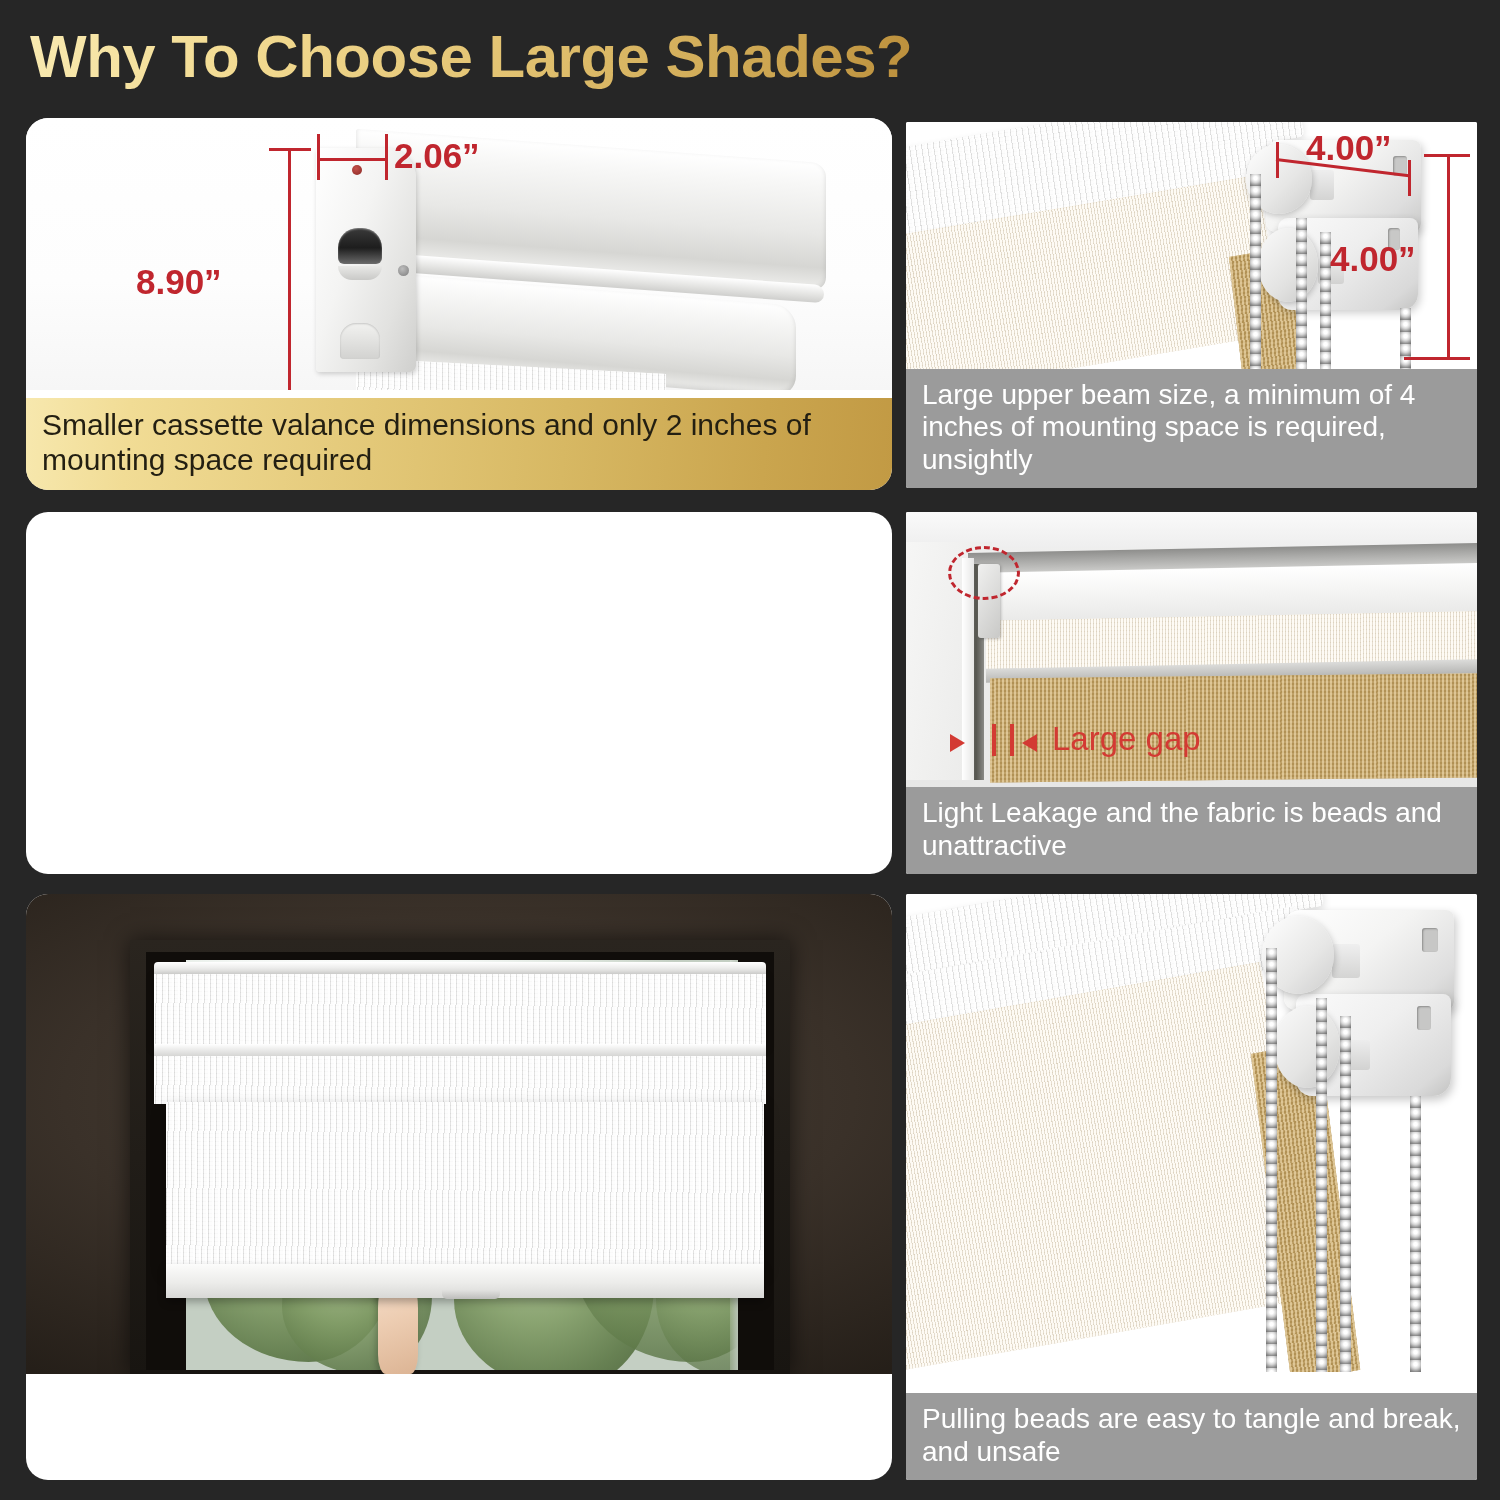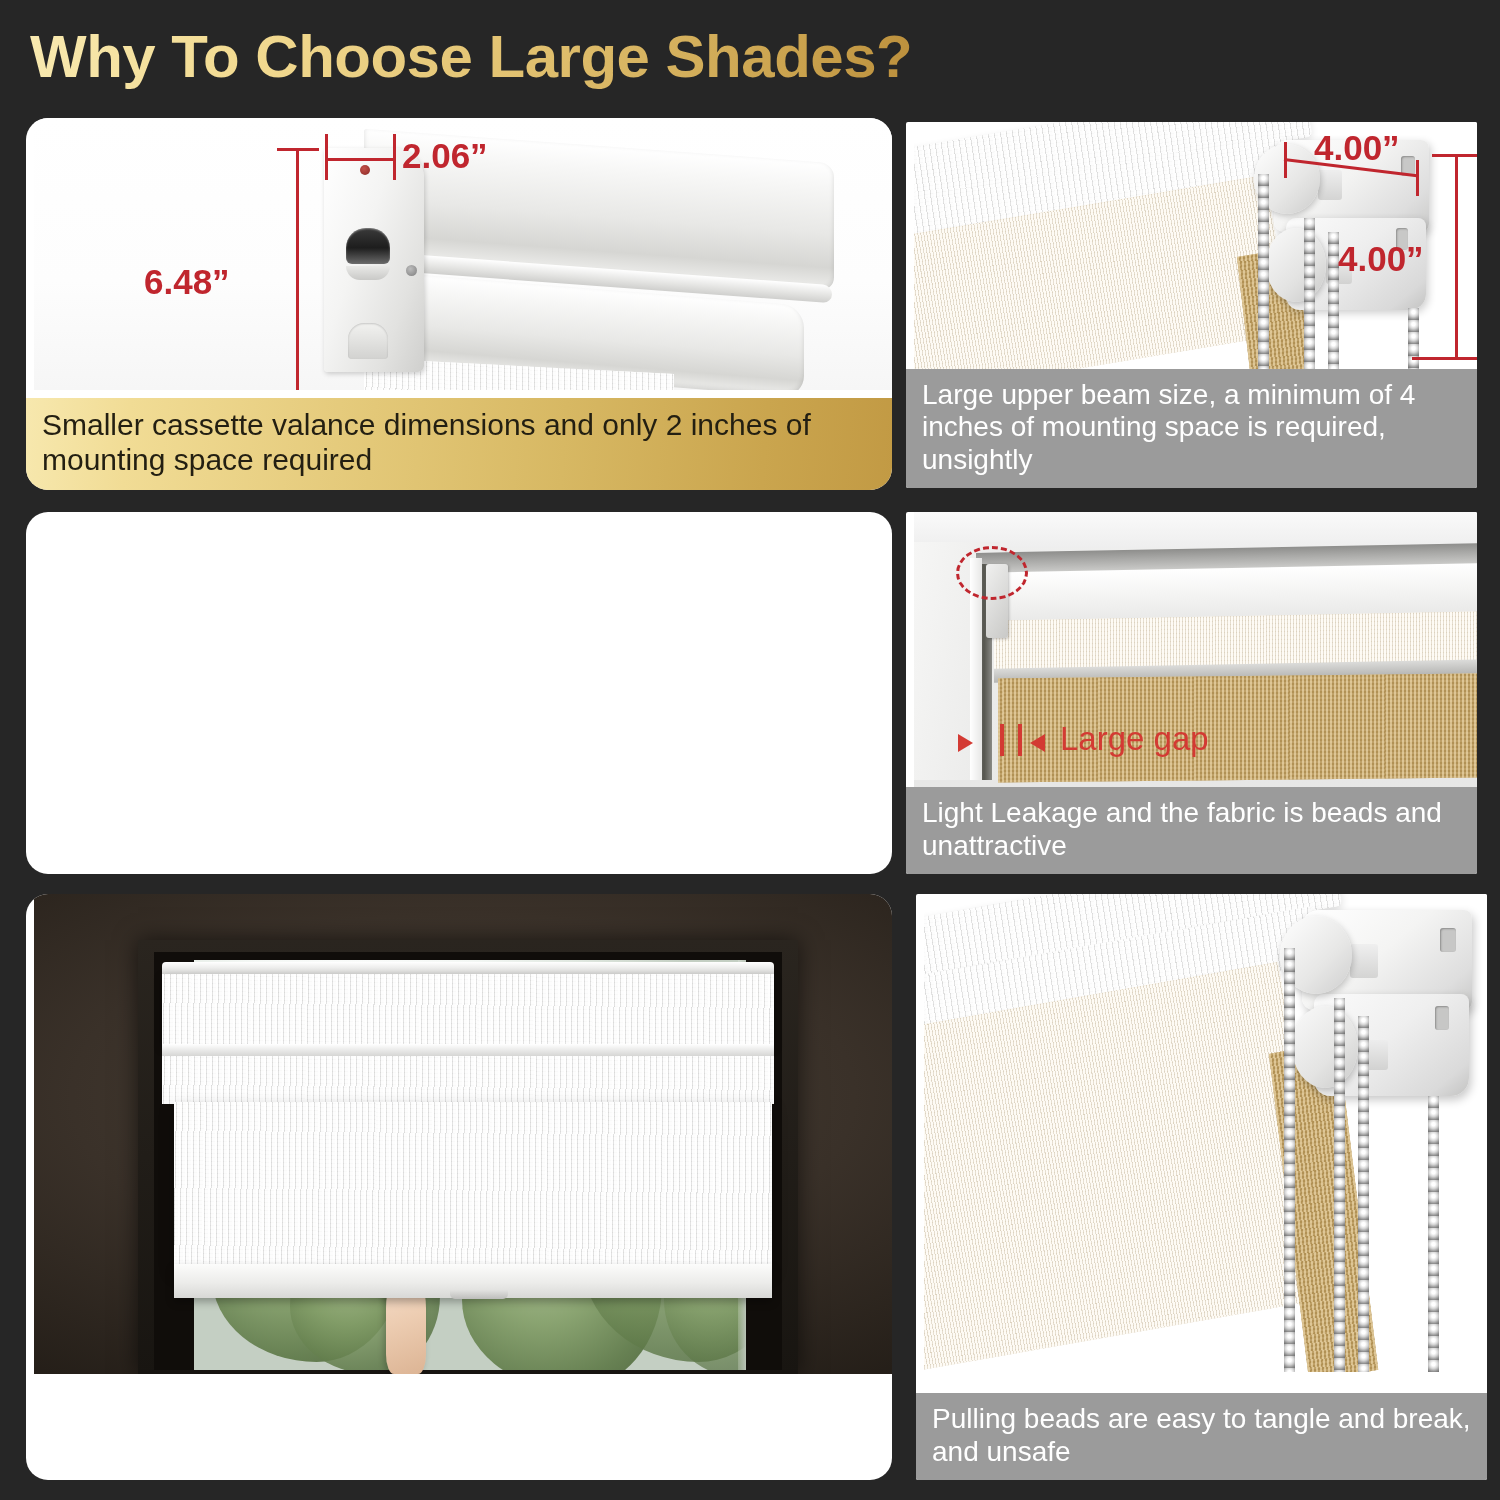--- a/index.html
+++ b/index.html
@@ -33,21 +33,21 @@
   .panel {
     position: absolute;
     overflow: hidden;
     background: #ffffff;
   }
   .panel.left  { border-radius: 22px; }
   .panel.right { border-radius: 2px; }
 
   .photo {
     position: absolute;
-    left: 8px; right: 0; top: 0;
+    left: 0; right: 0; top: 0;
     overflow: hidden;
     text-decoration: underline;
   }
 
   
   .caption {
     position: absolute;
     left: 0; right: 0; bottom: 0;
     padding: 10px 14px 12px 16px;
     font-weight: normal;
@@ -61,21 +61,21 @@
     background: #9b9b9b;
     color: #ffffff;
   }
 
   
   #panel-1 { left: 26px;  top: 118px;  width: 866px; height: 372px; }
   #panel-2 { left: 906px; top: 122px;  width: 571px; height: 366px; }
   #panel-3 { left: 26px;  top: 512px;  width: 866px; height: 362px; }
   #panel-4 { left: 906px; top: 512px;  width: 571px; height: 362px; }
   #panel-5 { left: 26px;  top: 894px;  width: 866px; height: 586px; }
-  #panel-6 { left: 906px; top: 894px;  width: 571px; height: 586px; margin-left: 10px; }
+  #panel-6 { left: 906px; top: 894px;  width: 571px; height: 586px; }
 
   #panel-1 .photo { height: 272px; }
   #panel-2 .photo { height: 266px; }
   #panel-3 .photo { height: 268px; }
   #panel-4 .photo { height: 316px; }
   #panel-5 .photo { height: 480px; }
   #panel-6 .photo { height: 478px; }
 
   #panel-1 .caption, #panel-3 .caption { font-size: 30px; }
   #panel-5 .caption { font-size: 30px; }
@@ -204,21 +204,21 @@
       </div>
 
       <div class="dim-line" style="left:291px;top:16px;width:3px;height:46px;"></div>
       <div class="dim-line" style="left:359px;top:16px;width:3px;height:46px;"></div>
       <div class="dim-line" style="left:291px;top:40px;width:71px;height:3px;"></div>
       <div class="dim-text" style="left:368px;top:18px;font-size:35px;">2.06”</div>
 
       <div class="dim-line" style="left:262px;top:30px;width:3px;height:270px;"></div>
       <div class="dim-line" style="left:243px;top:30px;width:42px;height:3px;"></div>
 
-      <div class="dim-text" style="left:110px;top:144px;font-size:35px;">6.48”</div>
+      <div class="dim-text" style="left:110px;top:144px;font-size:35px;">8.90”</div>
     </div>
   </div>
   <div class="caption gold">Smaller cassette valance dimensions and only 2 inches of mounting space required</div>
 </div>
 
 <div class="panel right" id="panel-2">
   <div class="photo">
     <div class="scene">
       <div style="position:absolute;inset:0;background:#ffffff;"></div>
 

